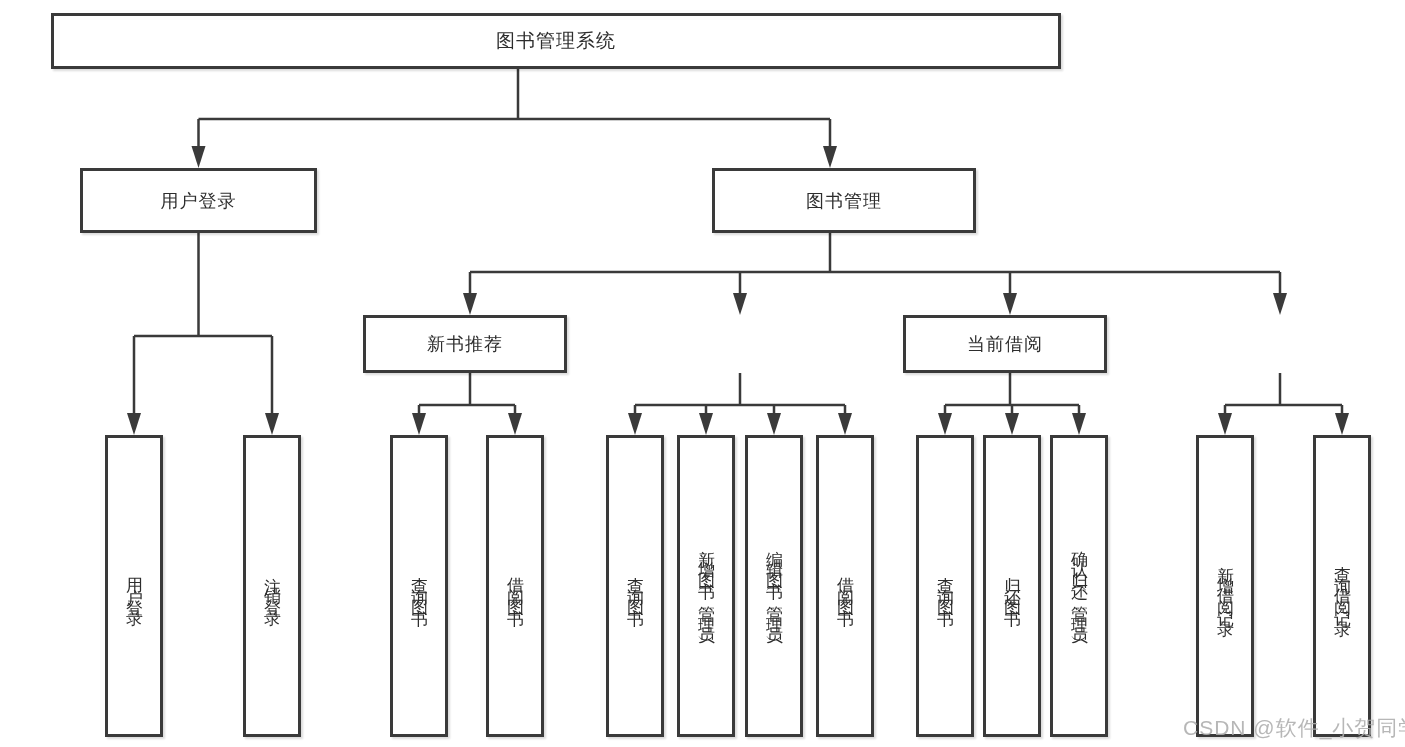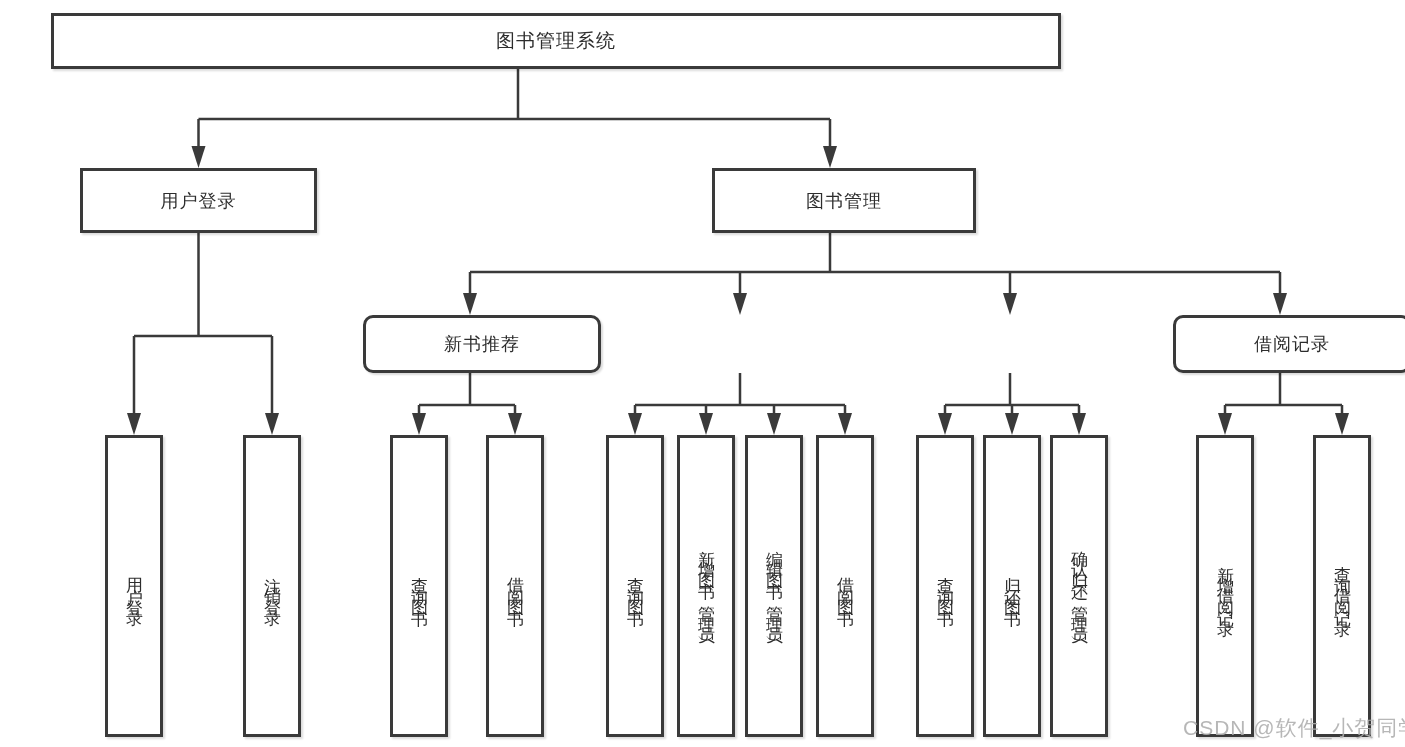--- a/index.html
+++ b/index.html
@@ -20,21 +20,21 @@
     box-shadow:2px 2px 2px rgba(0,0,0,0.14);
   }
   .hbox{
     display:flex;align-items:center;justify-content:center;
     font-size:18px;
     letter-spacing:1px;
   }
   .root{left:13px;top:13px;width:1010px;height:56px;font-size:19px;margin-left:38px;}
   .l2a{left:80px;top:168px;width:237px;height:65px;}
   .l2b{left:712px;top:168px;width:264px;height:65px;}
-  .l3{top:315px;width:238px;height:58px;border-radius:10px;}
+  .l3{top:315px;width:204px;height:58px;}
   .leaf{
     top:435px;width:58px;height:302px;
     writing-mode:vertical-rl;
     text-align:center;
     line-height:52px;
     font-size:17px;
     letter-spacing:11px;
     color:#2d2d2d;
   }
   #watermark{
@@ -94,21 +94,21 @@
       <polygon points="1335,413 1349,413 1342,435"></polygon>
     </g>
   </svg>
 
   <div class="box hbox root">图书管理系统</div>
 
   <div class="box hbox l2a">用户登录</div>
   <div class="box hbox l2b">图书管理</div>
 
   <div class="box hbox l3" style="left:363px">新书推荐</div>
-  <div class="box hbox l3" style="left:1173px">借阅记录</div>
+  <div class="box hbox l3" style="left:903px">当前借阅</div>
 
   <div class="box leaf" style="left:105px">用户登录</div>
   <div class="box leaf" style="left:243px">注销登录</div>
 
   <div class="box leaf" style="left:390px">查询图书</div>
   <div class="box leaf" style="left:486px">借阅图书</div>
 
   <div class="box leaf" style="left:606px">查询图书</div>
   <div class="box leaf" style="left:677px">新增图书（管理员）</div>
   <div class="box leaf" style="left:745px">编辑图书（管理员）</div>

